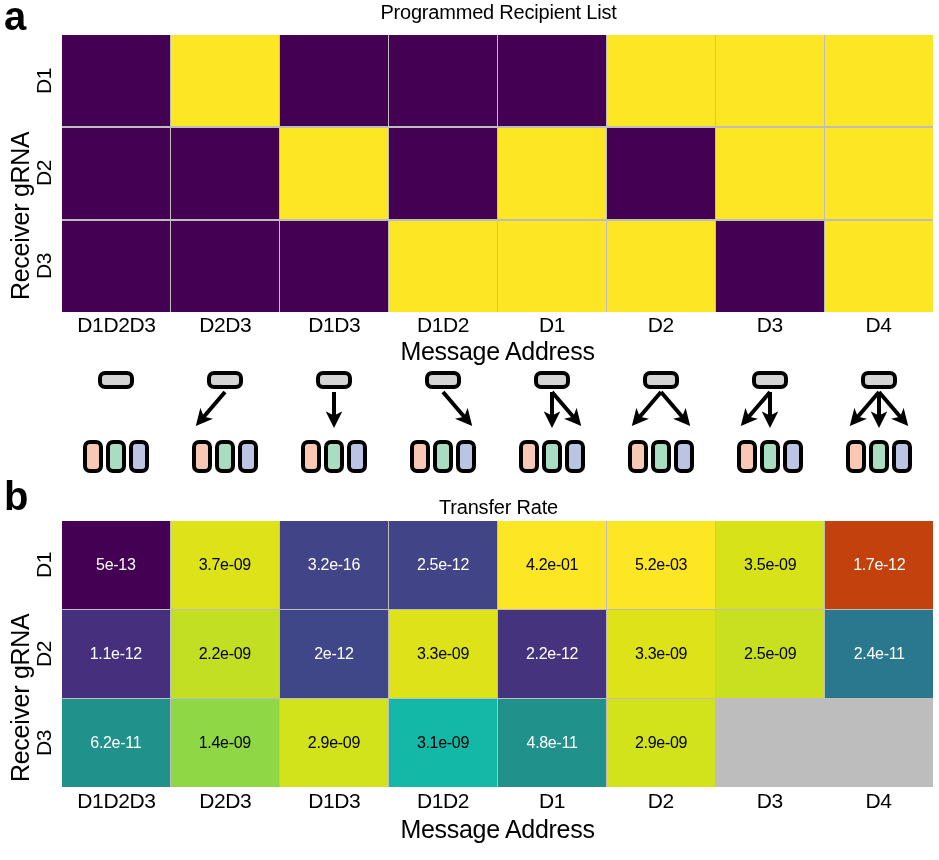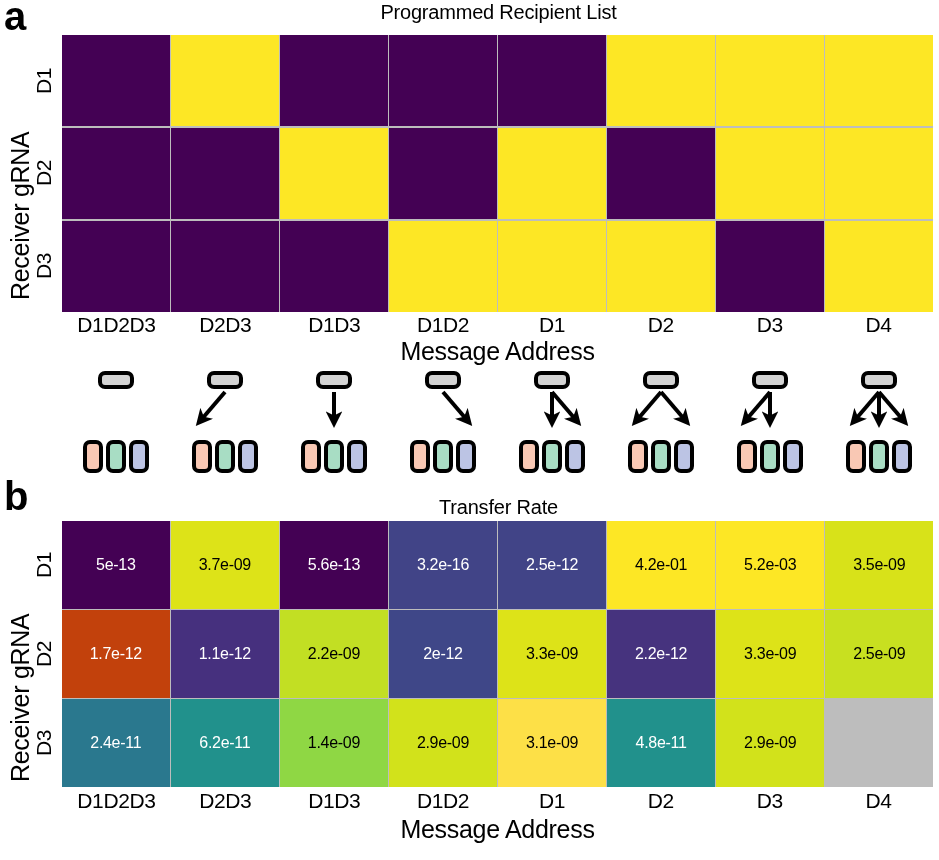--- a/index.html
+++ b/index.html
@@ -374,39 +374,38 @@
         <span class="ytick">D2</span>
       </div>
       <div class="ytick-wrap">
         <span class="ytick">D3</span>
       </div>
     </div>
 
   <div class="heat" id="heat-b">
       <div class="cell" style="background: rgb(68, 1, 84); color: rgb(255, 255, 255);">5e-13</div>
       <div class="cell" style="background: rgb(221, 227, 24); color: rgb(0, 0, 0);">3.7e-09</div>
-      <div class="cell" style="background: rgb(68, 1, 84); color: rgb(255, 255, 255);">5.6e-13</div>
       <div class="cell" style="background: rgb(65, 68, 135); color: rgb(255, 255, 255);">3.2e-16</div>
       <div class="cell" style="background: rgb(65, 68, 135); color: rgb(255, 255, 255);">2.5e-12</div>
       <div class="cell" style="background: rgb(253, 231, 37); color: rgb(0, 0, 0);">4.2e-01</div>
       <div class="cell" style="background: rgb(253, 231, 37); color: rgb(0, 0, 0);">5.2e-03</div>
       <div class="cell" style="background: rgb(216, 226, 25); color: rgb(0, 0, 0);">3.5e-09</div>
       <div class="cell" style="background: #c2410c; color: rgb(255, 255, 255);">1.7e-12</div>
       <div class="cell" style="background: rgb(70, 48, 126); color: rgb(255, 255, 255);">1.1e-12</div>
       <div class="cell" style="background: rgb(194, 223, 35); color: rgb(0, 0, 0);">2.2e-09</div>
       <div class="cell" style="background: rgb(63, 71, 136); color: rgb(255, 255, 255);">2e-12</div>
       <div class="cell" style="background: rgb(221, 227, 24); color: rgb(0, 0, 0);">3.3e-09</div>
       <div class="cell" style="background: rgb(70, 51, 126); color: rgb(255, 255, 255);">2.2e-12</div>
       <div class="cell" style="background: rgb(221, 227, 24); color: rgb(0, 0, 0);">3.3e-09</div>
       <div class="cell" style="background: rgb(200, 224, 32); color: rgb(0, 0, 0);">2.5e-09</div>
       <div class="cell" style="background: rgb(42, 120, 142); color: rgb(255, 255, 255);">2.4e-11</div>
       <div class="cell" style="background: rgb(33, 145, 140); color: rgb(255, 255, 255);">6.2e-11</div>
       <div class="cell" style="background: rgb(143, 215, 68); color: rgb(0, 0, 0);">1.4e-09</div>
       <div class="cell" style="background: rgb(210, 226, 27); color: rgb(0, 0, 0);">2.9e-09</div>
-      <div class="cell" style="background: #fde047; color: rgb(0, 0, 0);">3.1e-09</div>
+      <div class="cell" style="background: #14b8a6; color: rgb(0, 0, 0);">3.1e-09</div>
       <div class="cell" style="background: rgb(33, 145, 140); color: rgb(255, 255, 255);">4.8e-11</div>
       <div class="cell" style="background: rgb(210, 226, 27); color: rgb(0, 0, 0);">2.9e-09</div>
     </div>
 
   <div class="xticks" id="xticks-b">
       <div class="xtick">D1D2D3</div>
       <div class="xtick">D2D3</div>
       <div class="xtick">D1D3</div>
       <div class="xtick">D1D2</div>
       <div class="xtick">D1</div>

